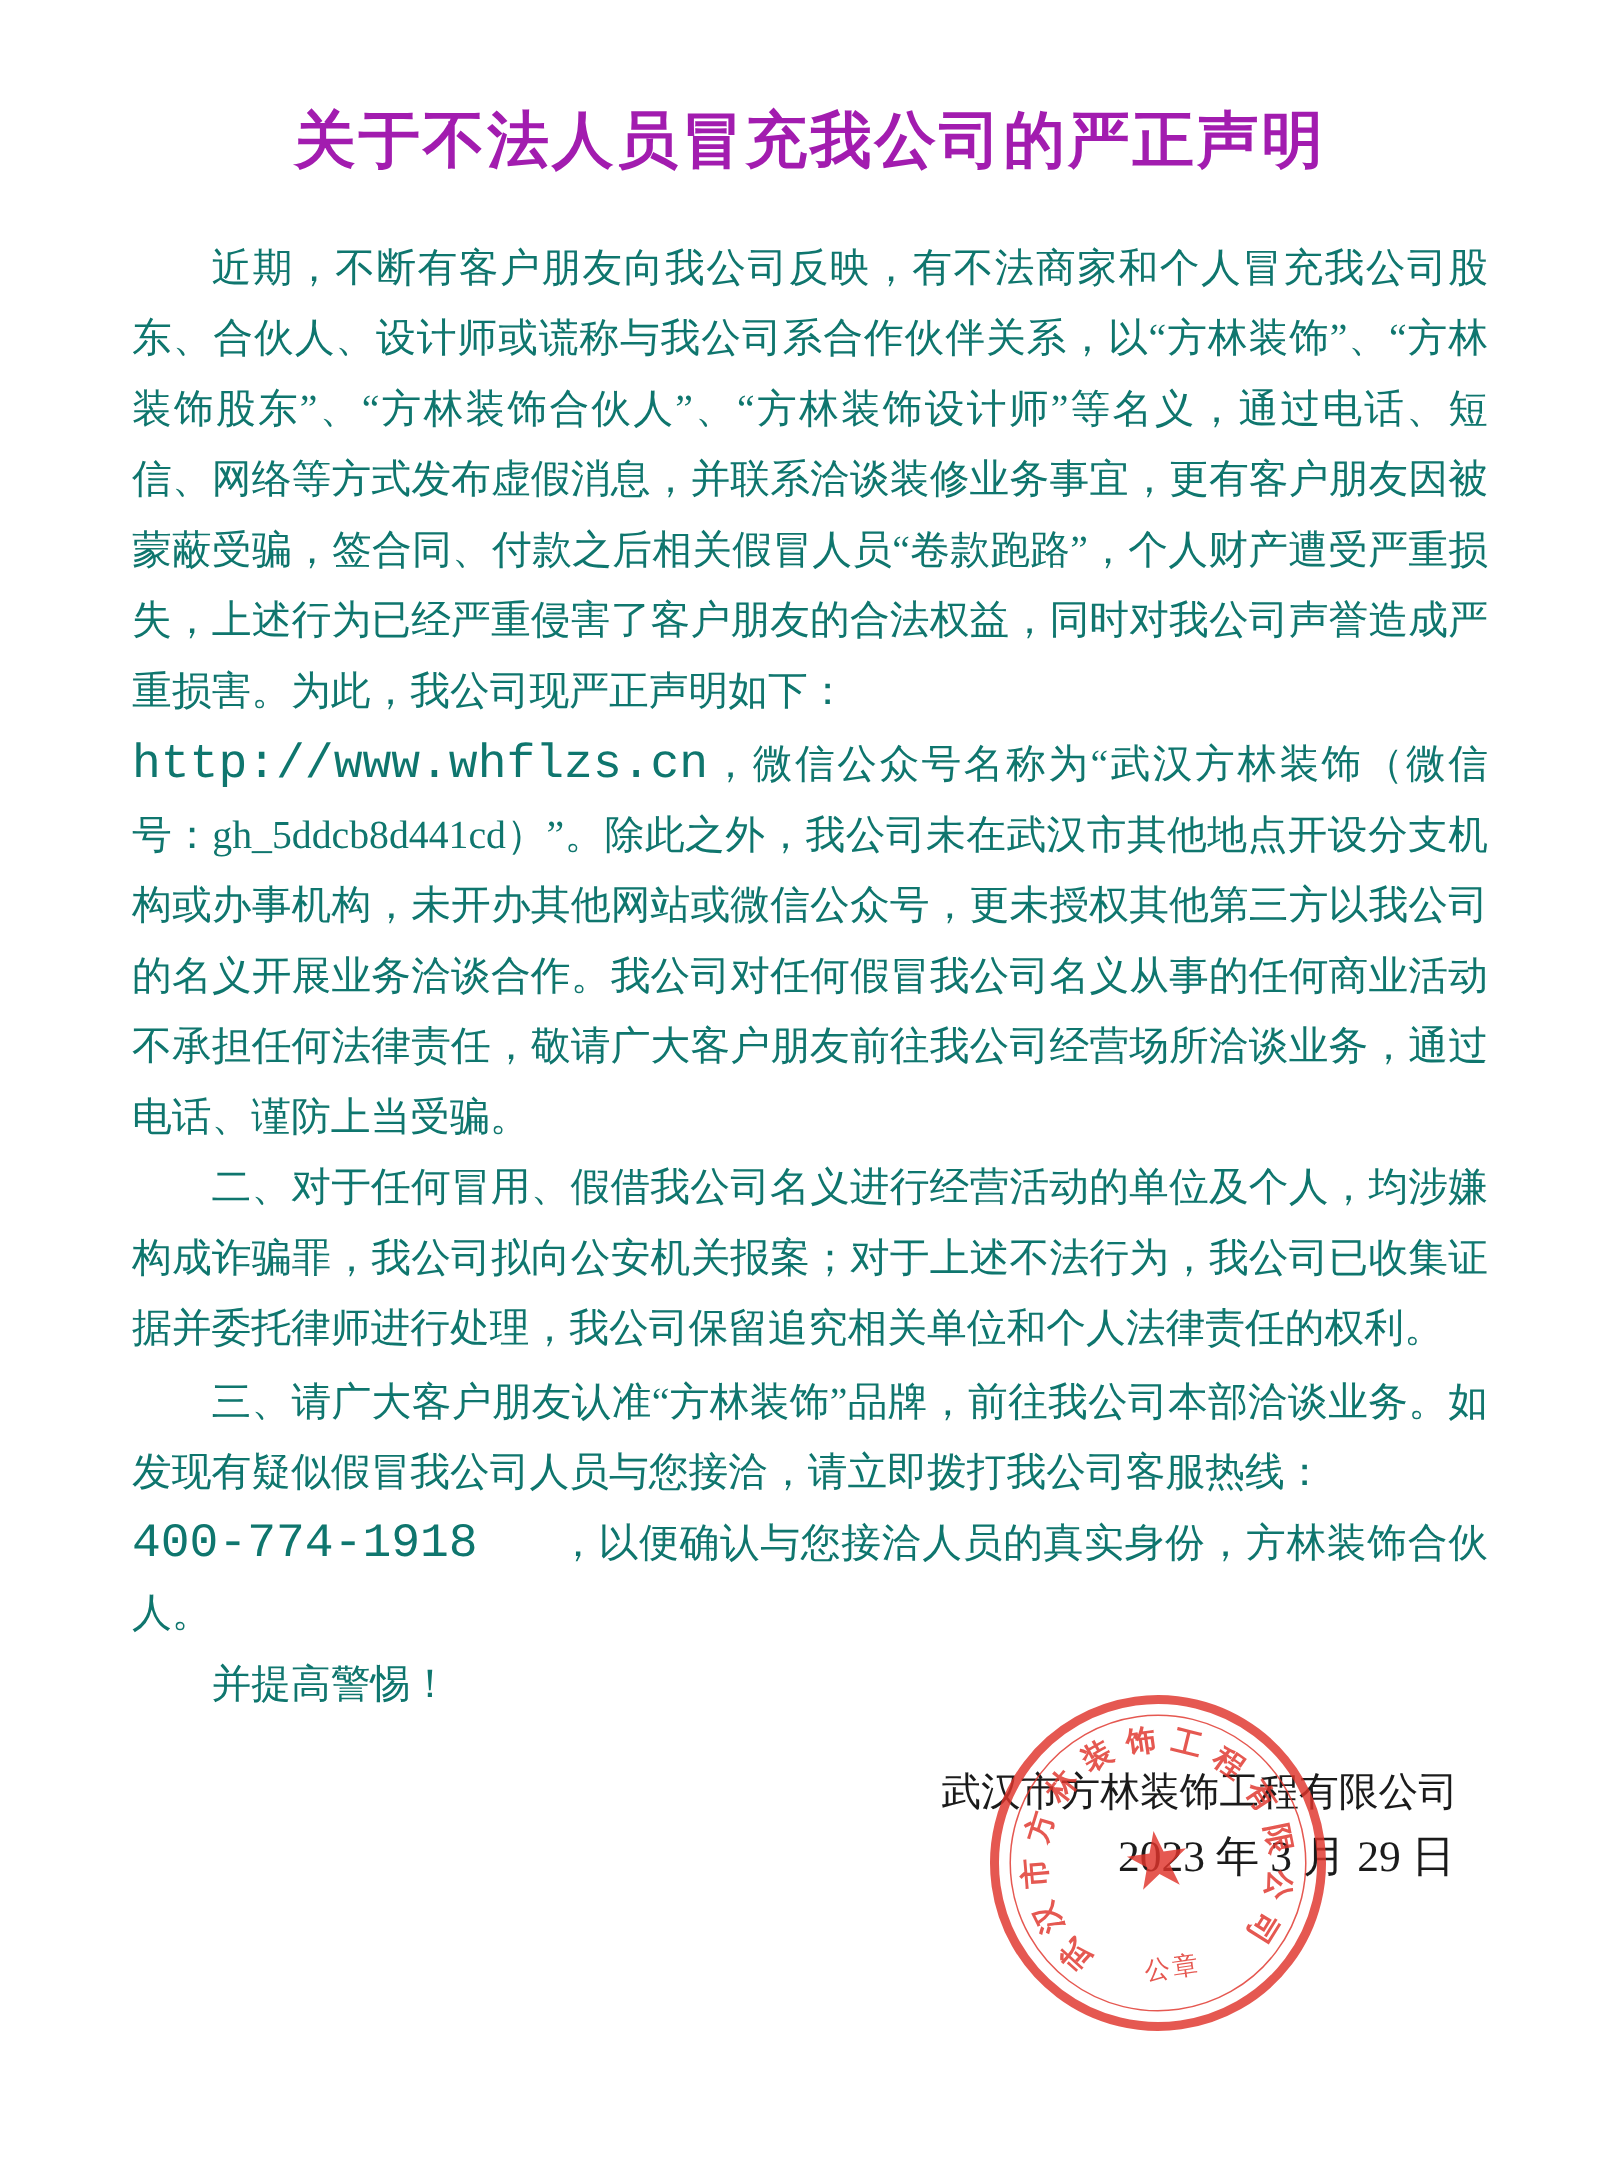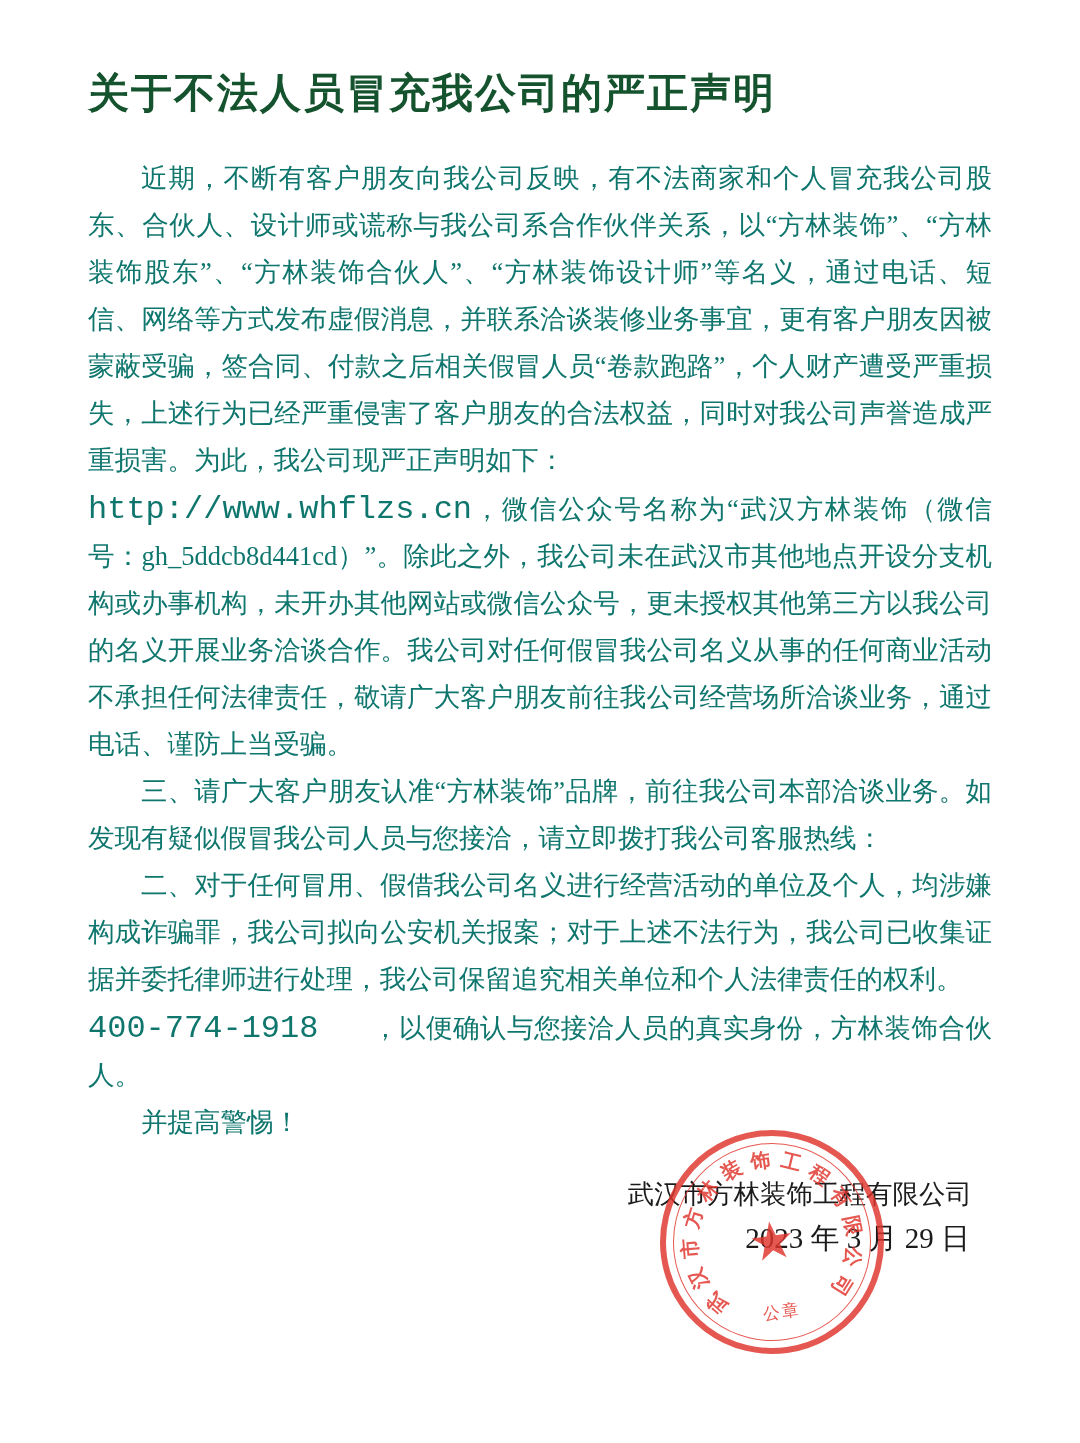--- a/index.html
+++ b/index.html
@@ -16,26 +16,26 @@
     color: #1a1a1a;
   }
   .page {
     position: relative;
     width: 1080px;
     height: 1443px;
     box-sizing: border-box;
     padding: 48px 88px 0 88px;
   }
   .doc-title {
-    text-align: left;
+    text-align: center;
     font-size: 41px;
     font-weight: bold;
     letter-spacing: 2px;
     margin: 18px 0 34px 0;
-    color: #14532d;
+    color: #a21caf;
   }
   .para {
     font-size: 26.5px;
     line-height: 47px;
     text-align: justify;
     text-justify: inter-ideograph;
     margin: 0 0 2px 0;
     text-indent: 2em;
     color: #0f766e;
   }
@@ -128,23 +128,23 @@
 
   <h1 class="doc-title">关于不法人员冒充我公司的严正声明</h1>
 
   <p class="para">近期，不断有客户朋友向我公司反映，有不法商家和个人冒充我公司股东、合伙人、设计师或谎称与我公司系合作伙伴关系，以“方林装饰”、“方林装饰股东”、“方林装饰合伙人”、“方林装饰设计师”等名义，通过电话、短信、网络等方式发布虚假消息，并联系洽谈装修业务事宜，更有客户朋友因被蒙蔽受骗，签合同、付款之后相关假冒人员“卷款跑路”，个人财产遭受严重损失，上述行为已经严重侵害了客户朋友的合法权益，同时对我公司声誉造成严重损害。为此，我公司现严正声明如下：</p>
 
 
   <p class="para tight" style="text-indent:0;">
     <span class="mono">http://www.whflzs.cn</span><span>，微信公众号名称为“武汉方林装饰（微信号：gh_5ddcb8d441cd）”</span><span>。除此之外，我公司未在武汉市其他地点开设分支机构或办事机构，未开办其他网站或微信公众号，更未授权其他第三方以我公司的名义开展业务洽谈合作。我公司对任何假冒我公司名义从事的任何商业活动不承担任何法律责任，敬请广大客户朋友前往我公司经营场所洽谈业务，通过电话、谨防上当受骗。</span>
   </p>
 
+  <p class="para">二、对于任何冒用、假借我公司名义进行经营活动的单位及个人，均涉嫌构成诈骗罪，我公司拟向公安机关报案；对于上述不法行为，我公司已收集证据并委托律师进行处理，我公司保留追究相关单位和个人法律责任的权利。</p>
+
   <p class="para tight">三、请广大客户朋友认准“方林装饰”品牌，前往我公司本部洽谈业务。如发现有疑似假冒我公司人员与您接洽，请立即拨打我公司客服热线：</p>
-
-  <p class="para">二、对于任何冒用、假借我公司名义进行经营活动的单位及个人，均涉嫌构成诈骗罪，我公司拟向公安机关报案；对于上述不法行为，我公司已收集证据并委托律师进行处理，我公司保留追究相关单位和个人法律责任的权利。</p>
 
   <p class="para tight" style="text-indent:0;">
     <span class="mono">400-774-1918</span>
     <span style="display:inline-block;width:46px;"></span><span>，以便确认与您接洽人员的真实身份，方林装饰合伙人。</span>
   </p>
 
   <p class="para">并提高警惕！</p>
 
   <div class="sign-block">
     <div class="sign-company">武汉市方林装饰工程有限公司</div>

